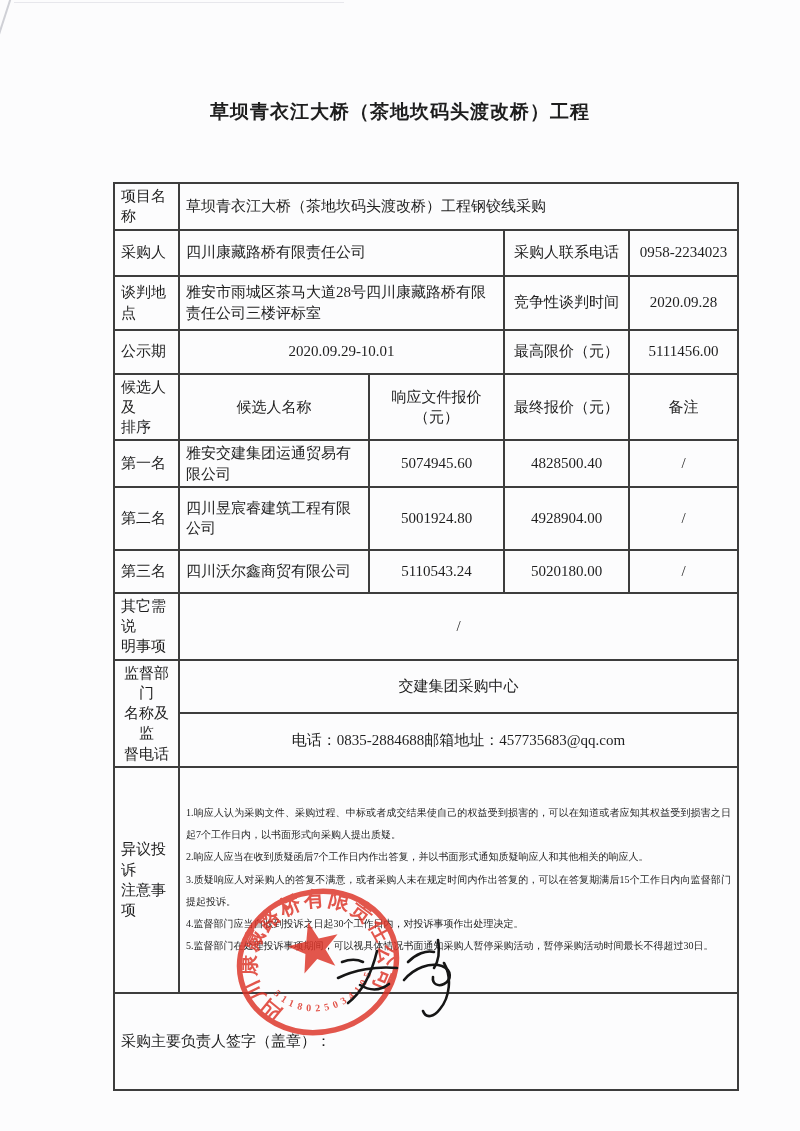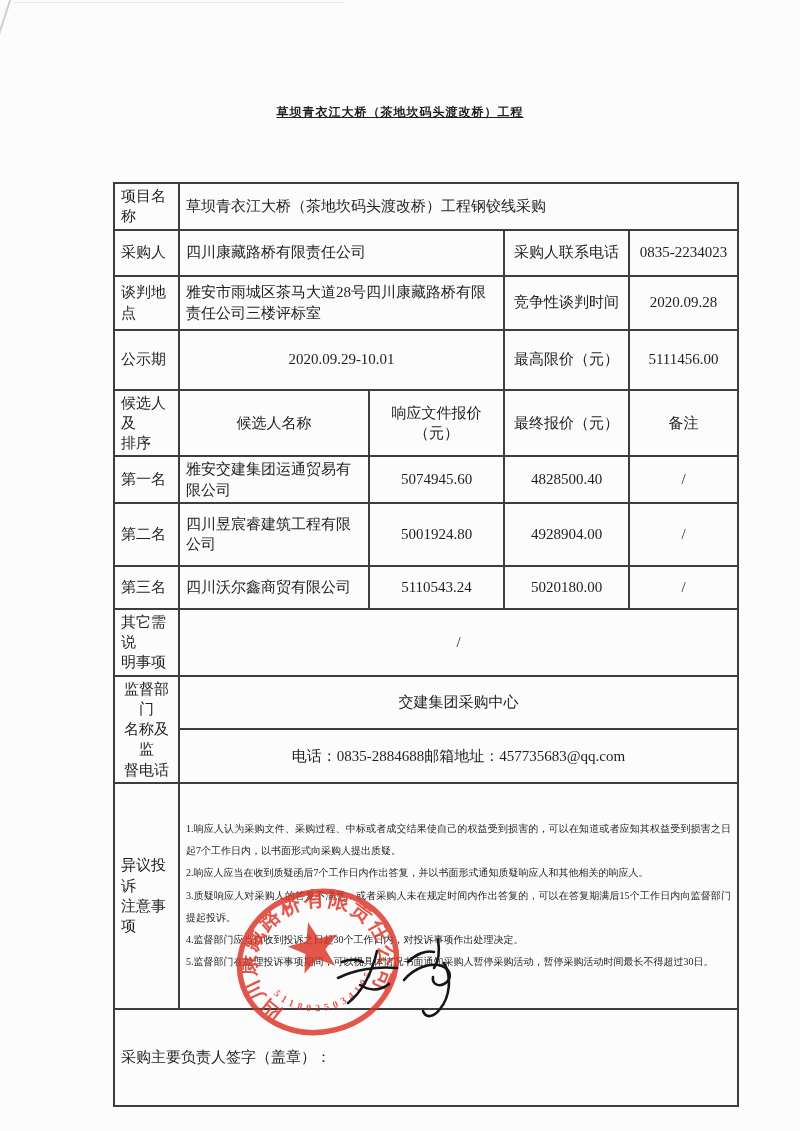--- a/index.html
+++ b/index.html
@@ -16,21 +16,21 @@
     position:absolute; left:2px; top:-6px; width:2px; height:56px;
     background:#cfd0d6; transform:rotate(18deg);
   }
   .paper-edge-top {
     position:absolute; left:14px; top:2px; width:330px; height:1px;
     background:#e7e7ec;
   }
 
   .titles { position:absolute; left:0; top:100px; width:800px; text-align:center; }
   .title-line {
-    font-size:12px; font-weight:700; letter-spacing:1px; line-height:24px;text-decoration:underline;
+    font-size:19px; font-weight:700; letter-spacing:1px; line-height:24px;
   }
   .title-line + .title-line { margin-top:18px; }
 
   table.doc {
     position:absolute; left:113px; top:182px; width:624px;
     border-collapse:collapse; table-layout:fixed;
   }
   table.doc td {
     border:2px solid #3d3d3d;
     font-size:15px; line-height:1.35;
@@ -74,31 +74,31 @@
     <tbody>
         <tr style="height:42px">
       <td class="lab">项目名称</td>
       <td colspan="4">草坝青衣江大桥（茶地坎码头渡改桥）工程钢铰线采购</td>
     </tr>
 
     <tr style="height:46px">
       <td class="lab">采购人</td>
       <td colspan="2">四川康藏路桥有限责任公司</td>
       <td class="ctr">采购人联系电话</td>
-      <td class="ctr">0835-2234023</td>
+      <td class="ctr">0958-2234023</td>
     </tr>
 
     <tr style="height:54px">
       <td class="lab">谈判地点</td>
       <td colspan="2">雅安市雨城区茶马大道28号四川康藏路桥有限责任公司三楼评标室</td>
       <td class="ctr">竞争性谈判时间</td>
       <td class="ctr">2020.09.28</td>
     </tr>
 
-    <tr style="height:60px">
+    <tr style="height:44px">
       <td class="lab">公示期</td>
       <td colspan="2" class="ctr">2020.09.29-10.01</td>
       <td class="ctr">最高限价（元）</td>
       <td class="ctr">5111456.00</td>
     </tr>
 
     <tr style="height:55px">
       <td class="lab pre">候选人及
 排序</td>
       <td class="ctr">候选人名称</td>

